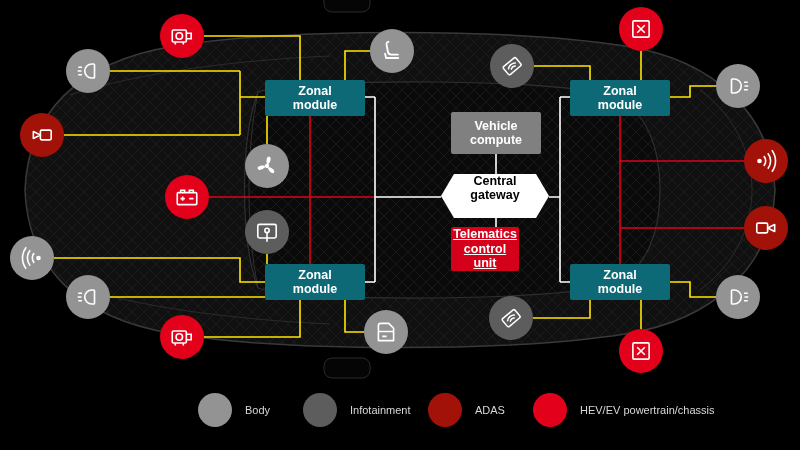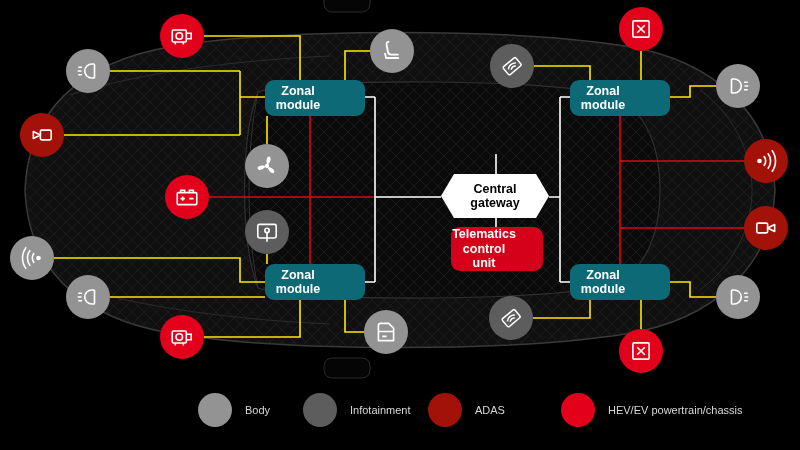--- a/index.html
+++ b/index.html
@@ -1,27 +1,27 @@
 <!DOCTYPE html>
 <html><head>
 <meta charset="utf-8">
 <style>
   html,body{margin:0;padding:0;background:#000;}
   .stage{position:relative;width:800px;height:450px;background:#000;overflow:hidden;
          font-family:"Liberation Sans",sans-serif;}
   .stage svg.layer{position:absolute;left:0;top:0;}
-  .box{position:absolute;display:flex;align-items:center;justify-content:flex-start;
+  .box{position:absolute;display:flex;align-items:center;justify-content:center;
        text-align:center;color:#fff;font-weight:bold;font-size:12.5px;line-height:1.15;
-       border-radius:9px;}
+       border-radius:2px;}
   .box span{display:inline-block;max-width:66px;}
   .box.zonal{width:100px;height:36px;}
   .box.compute{width:90px;height:42px;left:451px;top:112px;}
-  .box.telematics{width:92px;height:44px;left:451px;top:227px;}
+  .box.telematics{width:68px;height:44px;left:451px;top:227px;text-decoration:underline;}
   .hexagon{position:absolute;left:441px;top:174px;width:108px;height:44px;
-           display:flex;align-items:center;justify-content:center;text-align:center;
+           display:flex;justify-content:center;text-align:center;
            color:#000;font-weight:bold;font-size:12.5px;line-height:1.15;
            clip-path:polygon(12% 0,88% 0,100% 50%,88% 100%,12% 100%,0 50%);}
   .hexagon span{display:inline-block;max-width:66px;}
   .node-icon{position:absolute;width:44px;height:44px;border-radius:50%;
              display:flex;align-items:center;justify-content:center;}
   .node-icon svg{width:26px;height:26px;display:block;}
   .node-icon.flip{transform:scaleX(-1);}
   .legend{position:absolute;left:0;top:392px;width:692px;height:40px;}
   .legend-item{position:absolute;top:0;display:flex;align-items:center;gap:13px;height:36px;}
   .legend-dot{display:inline-block;width:34px;height:34px;border-radius:50%;}
@@ -92,20 +92,23 @@
   <div class="box zonal" style="left: 570px; top: 80px; background: rgb(14, 105, 119);">
     <span>Zonal module</span>
   </div>
   <div class="box zonal" style="left: 265px; top: 264px; background: rgb(14, 105, 119);">
     <span>Zonal module</span>
   </div>
   <div class="box zonal" style="left: 570px; top: 264px; background: rgb(14, 105, 119);">
     <span>Zonal module</span>
   </div>
 
+  <div class="box compute" style="background: rgb(128, 128, 128);">
+    <span>Vehicle compute</span>
+  </div>
 
   <div class="hexagon" style="background: rgb(255, 255, 255);">
     <span>Central gateway</span>
   </div>
 
   <div class="box telematics" style="background: rgb(213, 0, 25);">
     <span>Telematics control unit</span>
   </div>
 
   <div class="legend">
@@ -114,21 +117,21 @@
       <span class="legend-label">Body</span>
     </div>
     <div class="legend-item" style="left:428px">
       <span class="legend-dot" style="background: rgb(163, 18, 8);"></span>
       <span class="legend-label">ADAS</span>
     </div>
     <div class="legend-item" style="left:303px">
       <span class="legend-dot" style="background: rgb(93, 93, 93);"></span>
       <span class="legend-label">Infotainment</span>
     </div>
-    <div class="legend-item" style="left:561px">
+    <div class="legend-item" style="left:533px">
       <span class="legend-dot" style="background: rgb(226, 0, 26);"></span>
       <span class="legend-label">HEV/EV powertrain/chassis</span>
     </div>
   </div>
 
 <div class="node-icon" style="left: 160px; top: 14px; background: rgb(226, 0, 26);">
       <svg viewBox="0 0 24 24">
         <g fill="none" stroke="#fff" stroke-width="1.5">
           <rect x="3" y="6.5" width="13" height="11" rx="1.2"></rect>
           <circle cx="9.5" cy="12" r="3"></circle>

